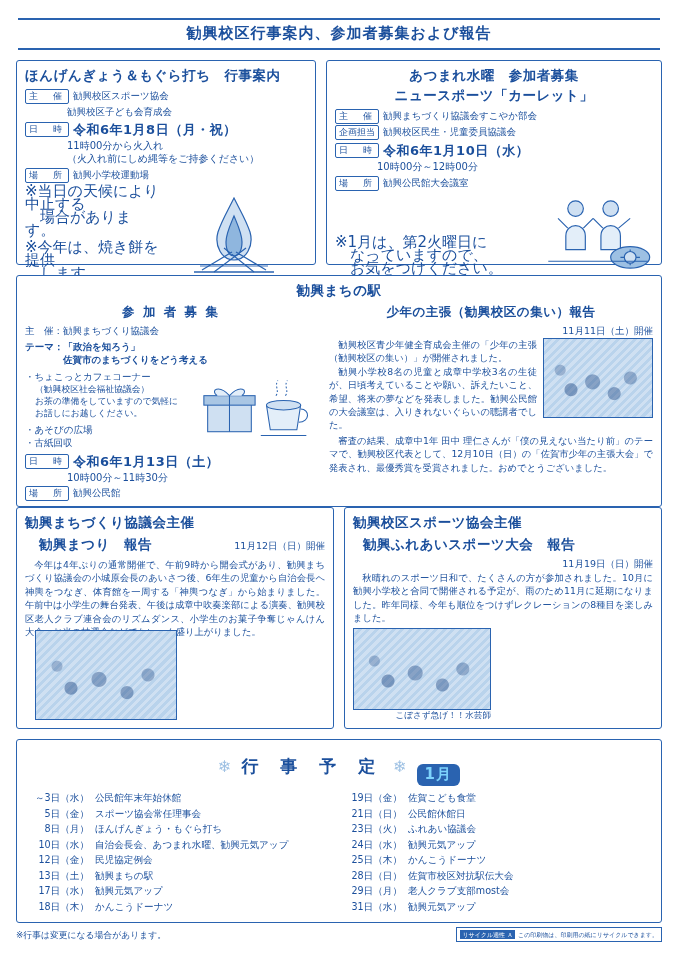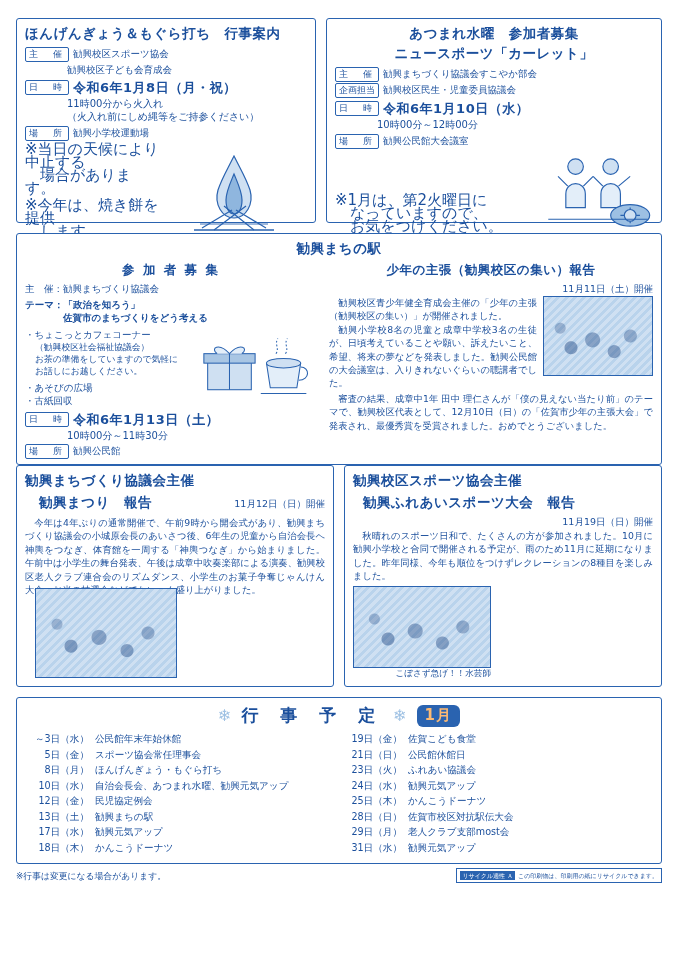--- a/index.html
+++ b/index.html
@@ -91,41 +91,42 @@
   .sched{
     border:1.5px solid #2a63b0;border-radius:3px;padding:6px 10px 8px 10px;
   }
   .sched-title{
     display:flex;align-items:center;justify-content:center;gap:10px;margin-bottom:4px;
   }
   .sched-title .t{
     font-weight:bold;font-size:17px;letter-spacing:8px;color:#1b4f9c;
   }
   .month-badge{
-    background:#2a63b0;color:#fdba74;font-weight:bold;font-size:15px;
-    border-radius:6px;padding:1px 8px 2px 8px;letter-spacing:1px;
+    background:#2a63b0;color:#7dd3fc;font-weight:bold;font-size:15px;
+    border-radius:6px;padding:1px 8px 2px 8px;letter-spacing:1px;margin-top:18px;
   }
   .sched-cols{display:flex;gap:2px;}
   .sched-col{flex:1;}
   .ev{display:flex;font-size:9.6px;line-height:15.5px;border-bottom:0;}
   .ev .d{width:62px;flex:none;text-align:right;padding-right:6px;white-space:nowrap;}
   .ev .n{flex:1;}
   .foot{display:flex;justify-content:space-between;align-items:flex-end;margin-top:4px;}
   .foot .fnote{font-size:8.8px;}
   .recycle{
     border:1px solid #2a63b0;font-size:6px;padding:2px 3px;line-height:7px;
     display:flex;gap:3px;align-items:center;
   }
   .recycle .rb{background:#2a63b0;color:#fff;padding:1px 2px;}
 </style>
 </head>
 <body>
 
 <div class="page">
 
+  <div class="masthead">勧興校区行事案内、参加者募集および報告</div>
 
   <div class="row">
 
     <div class="box" style="width:300px;height:205px;">
       <div class="box-title">ほんげんぎょう＆もぐら打ち　行事案内</div>
 
       <div class="line">
         <span class="lbl">主　催</span>
         <span class="txt">勧興校区スポーツ協会</span>
       </div>

